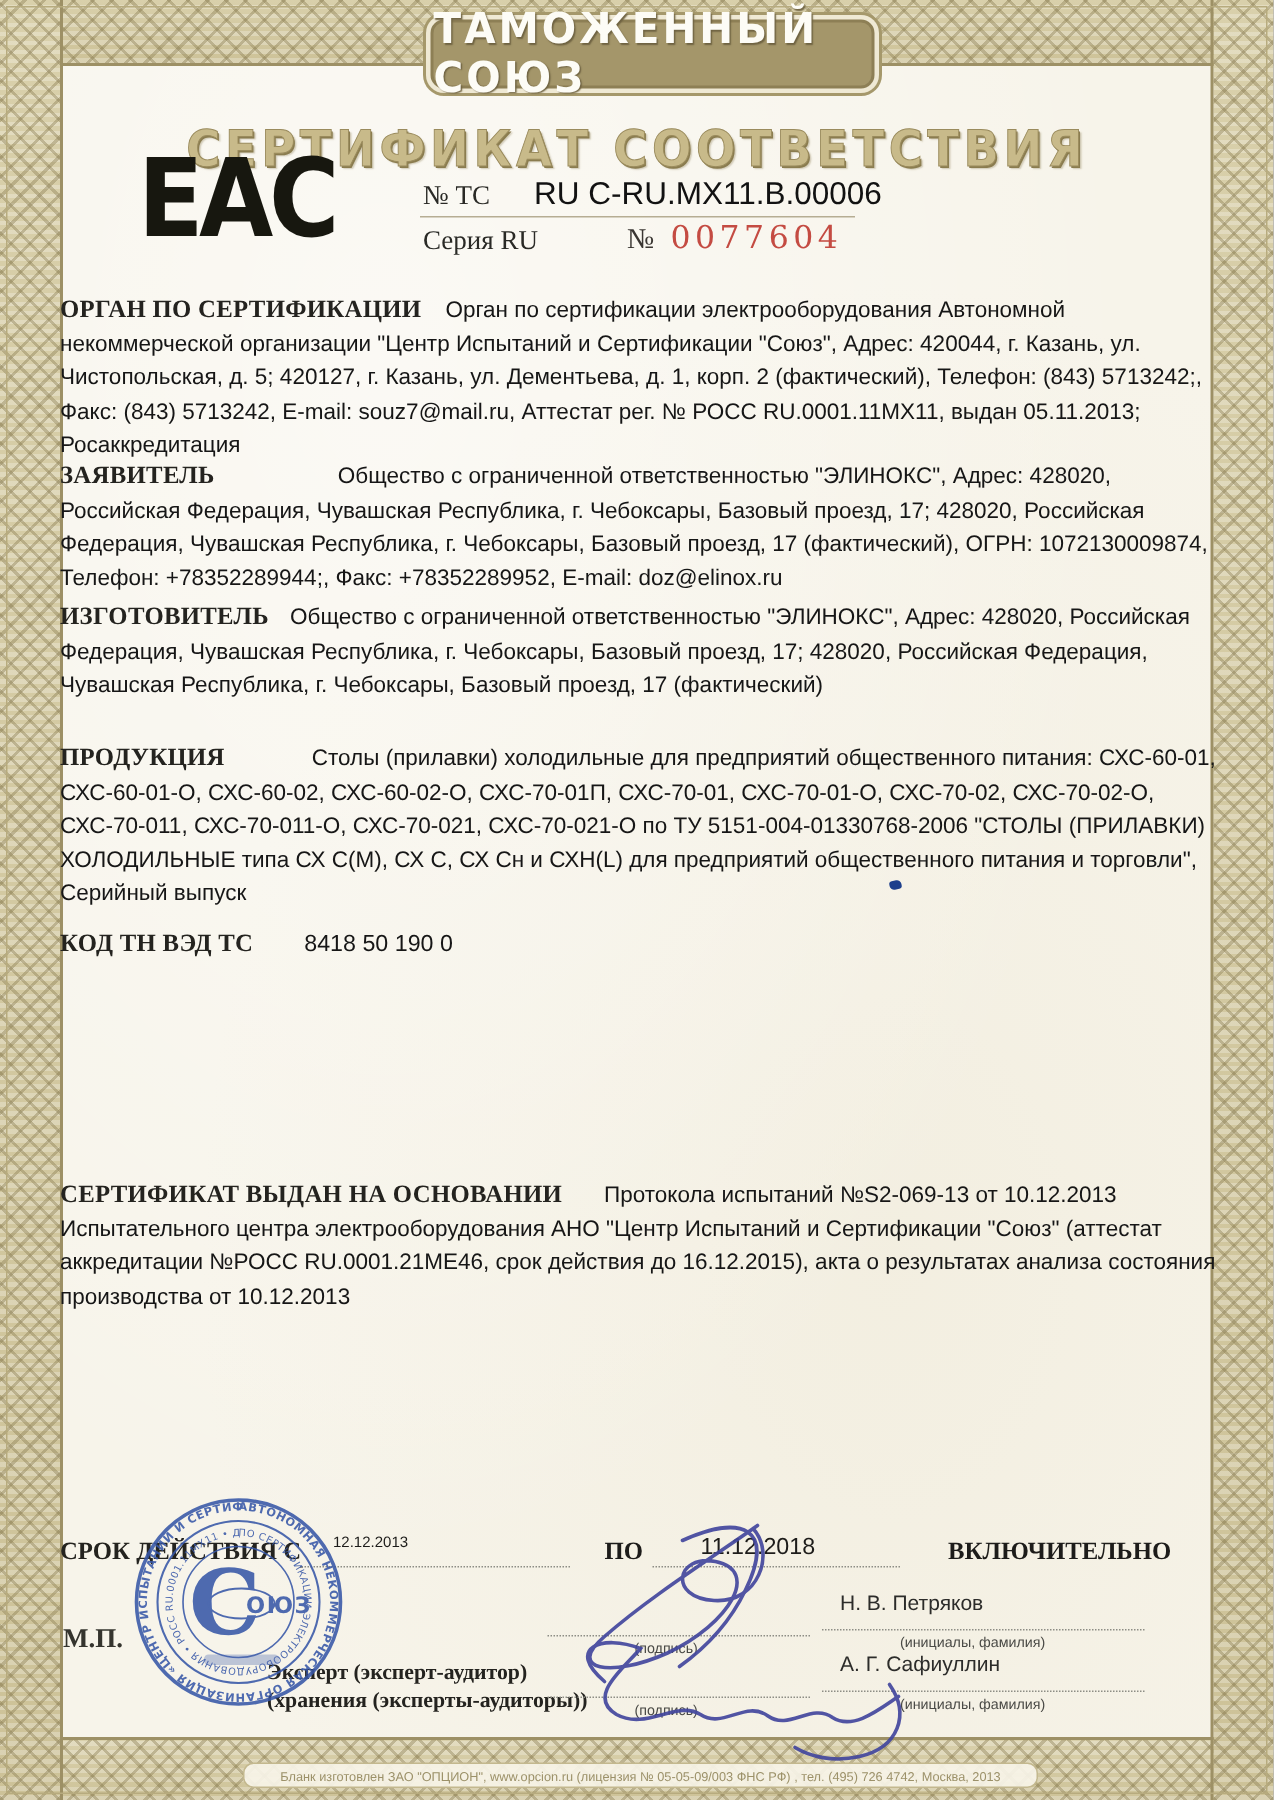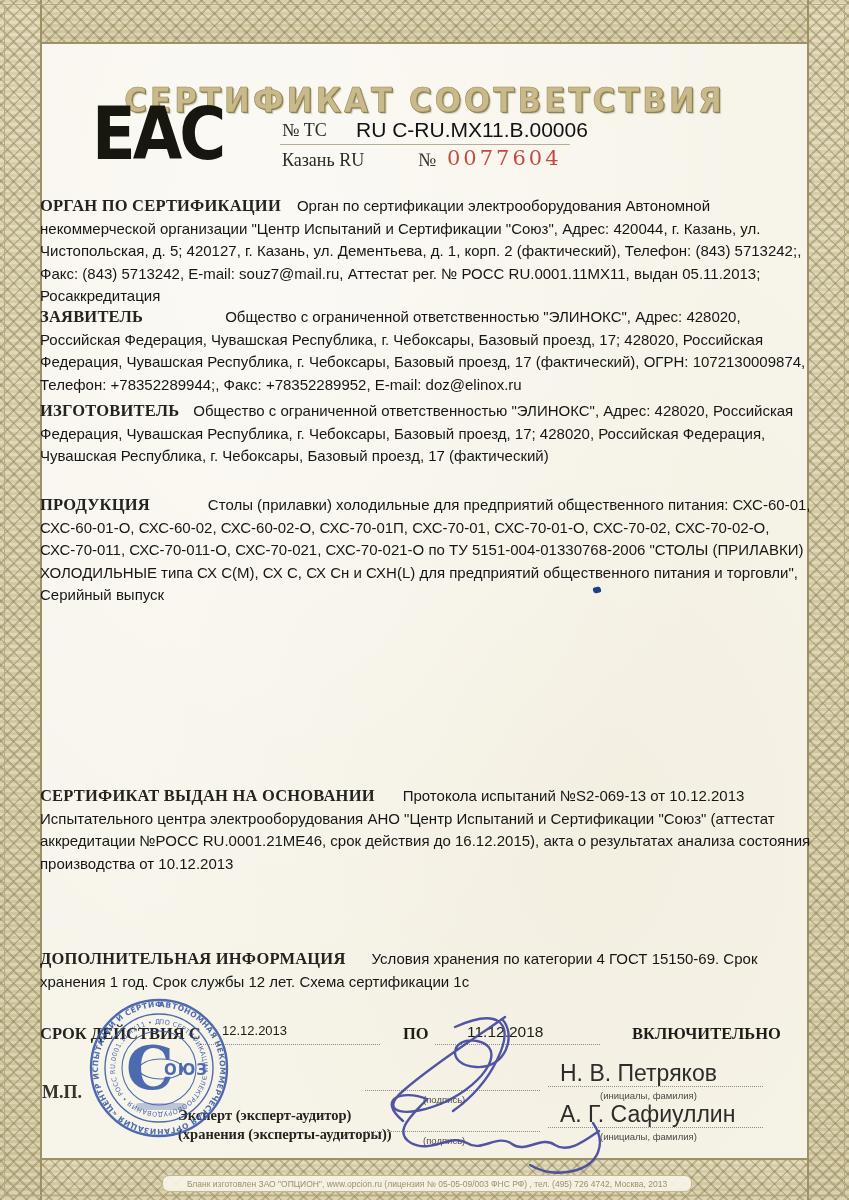--- a/index.html
+++ b/index.html
@@ -66,32 +66,32 @@
   }
 
   
   .sec{position:absolute;left:40px;width:772px;font-size:15px;line-height:22.5px;color:#161616;}
   .sec b{font-family:"Liberation Serif", serif;font-size:16.5px;color:#24231f;letter-spacing:.2px;}
   .kod-val{font-size:15.5px;}
 
   
   .validity{position:absolute;left:40px;top:1022px;width:772px;height:30px;font-size:15px;}
   .v-label{position:absolute;left:0;top:2px;font-family:"Liberation Serif", serif;font-weight:bold;font-size:16.5px;color:#24231f;}
-  .v-from{position:absolute;left:182px;top:1px;font-size:13px;}
+  .v-from{position:absolute;left:182px;top:1px;font-size:10px;}
   .v-line1{position:absolute;left:160px;top:22px;width:180px;border-bottom:1px dotted #8d8d85;}
   .v-po{position:absolute;left:363px;top:2px;font-family:"Liberation Serif", serif;font-weight:bold;font-size:16.5px;}
   .v-to{position:absolute;left:427px;top:1px;font-size:15.5px;}
   .v-line2{position:absolute;left:395px;top:22px;width:165px;border-bottom:1px dotted #8d8d85;}
   .v-incl{position:absolute;left:592px;top:2px;font-family:"Liberation Serif", serif;font-weight:bold;font-size:16.5px;}
 
   
   .sig-label{position:absolute;font-family:"Liberation Serif", serif;font-weight:bold;font-size:14.5px;line-height:19px;color:#24231f;width:230px;}
   .sig-line{position:absolute;border-bottom:1px dotted #8d8d85;}
   .sig-sub{position:absolute;font-size:9.5px;color:#4a4a46;}
-  .sig-name{position:absolute;font-size:23px;color:#2c2c2a;white-space:nowrap;}
+  .sig-name{position:absolute;font-size:14px;color:#2c2c2a;white-space:nowrap;}
   .mp{position:absolute;left:42px;top:1082px;font-family:"Liberation Serif", serif;font-weight:bold;font-size:18px;color:#35342e;}
 
   
   .stamp-svg{position:absolute;left:84px;top:993px;opacity:.88;}
   .sig-ink{position:absolute;left:355px;top:1005px;pointer-events:none;}
   .ink-speck{position:absolute;left:593px;top:587px;width:8px;height:6px;background:#1d3f8c;border-radius:2px 3px 2px 3px;transform:rotate(-12deg);}
 
   
   .footer-strip{
     position:absolute;left:162px;bottom:8px;width:528px;height:15px;
@@ -104,57 +104,60 @@
 <body>
 
 <div class="page">
 
   <div class="frame-band frame-top"></div>
   <div class="frame-band frame-bottom"></div>
   <div class="frame-band frame-left"></div>
   <div class="frame-band frame-right"></div>
   <div class="frame-edge"></div>
 
+  <div class="badge">
+    <span>ТАМОЖЕННЫЙ СОЮЗ</span>
+  </div>
   <div class="doc-title">СЕРТИФИКАТ СООТВЕТСТВИЯ</div>
   <div class="eac">ЕАС</div>
 
   <div class="no-tc-row">
     <span class="no-tc-label">№ ТС</span>
     <span class="no-tc-value">RU C-RU.MX11.B.00006</span>
   </div>
   <div class="no-tc-line"></div>
-  <div class="seria-row">Казань  RU</div>
+  <div class="seria-row">Серия  RU</div>
   <div class="seria-no">№</div>
   <div class="seria-value">0077604</div>
 
   <p class="sec" style="top:180px">
     <b style="margin-right:16px">ОРГАН ПО СЕРТИФИКАЦИИ</b><span>Орган по сертификации электрооборудования Автономной некоммерческой организации "Центр Испытаний и Сертификации "Союз",  Адрес: 420044, г. Казань, ул. Чистопольская, д. 5; 420127, г. Казань, ул. Дементьева, д. 1, корп. 2 (фактический),  Телефон: (843) 5713242;,  Факс: (843) 5713242,  E-mail: souz7@mail.ru,  Аттестат рег. № РОСС RU.0001.11МХ11,  выдан 05.11.2013; Росаккредитация</span>
   </p>
 
   <p class="sec" style="top:291px">
     <b style="margin-right:82px">ЗАЯВИТЕЛЬ</b><span>Общество с ограниченной ответственностью "ЭЛИНОКС",  Адрес: 428020, Российская Федерация, Чувашская Республика, г. Чебоксары, Базовый проезд, 17; 428020, Российская Федерация, Чувашская Республика, г. Чебоксары, Базовый проезд, 17 (фактический),  ОГРН: 1072130009874,  Телефон: +78352289944;,  Факс: +78352289952,  E-mail: doz@elinox.ru</span>
   </p>
 
   <p class="sec" style="top:385px">
     <b style="margin-right:14px">ИЗГОТОВИТЕЛЬ</b><span>Общество с ограниченной ответственностью "ЭЛИНОКС",  Адрес: 428020, Российская Федерация, Чувашская Республика, г. Чебоксары, Базовый проезд, 17; 428020, Российская Федерация, Чувашская Республика, г. Чебоксары, Базовый проезд, 17 (фактический)</span>
   </p>
 
   <p class="sec" style="top:479px">
     <b style="margin-right:58px">ПРОДУКЦИЯ</b><span>Столы (прилавки) холодильные для предприятий общественного питания: СХС-60-01, СХС-60-01-О, СХС-60-02, СХС-60-02-О, СХС-70-01П, СХС-70-01, СХС-70-01-О, СХС-70-02, СХС-70-02-О, СХС-70-011, СХС-70-011-О, СХС-70-021, СХС-70-021-О по ТУ 5151-004-01330768-2006 "СТОЛЫ (ПРИЛАВКИ) ХОЛОДИЛЬНЫЕ типа СХ С(М), СХ С, СХ Сн и СХН(L) для предприятий общественного питания и торговли", Серийный выпуск</span>
   </p>
 
+  <p class="sec" style="top:603px">
+    <b style="margin-right:34px">КОД ТН ВЭД ТС</b><span class="kod-val">8418 50 190 0</span>
+  </p>
 
 
   <p class="sec" style="top:770px">
     <b style="margin-right:28px">СЕРТИФИКАТ ВЫДАН НА ОСНОВАНИИ</b><span>Протокола испытаний №S2-069-13 от 10.12.2013 Испытательного центра электрооборудования АНО "Центр Испытаний и Сертификации "Союз" (аттестат аккредитации №РОСС RU.0001.21МЕ46, срок действия до 16.12.2015), акта о результатах анализа состояния производства от 10.12.2013</span>
   </p>
 
-  <p class="sec" style="top:933px">
-    <b style="margin-right:26px">ДОПОЛНИТЕЛЬНАЯ ИНФОРМАЦИЯ</b><span>Условия хранения по категории 4 ГОСТ 15150-69. Срок хранения 1 год. Срок службы 12 лет. Схема сертификации 1с</span>
-  </p>
 
   <div class="validity">
     <span class="v-label">СРОК ДЕЙСТВИЯ С</span>
     <span class="v-from">12.12.2013</span>
     <span class="v-line1"></span>
     <span class="v-po">ПО</span>
     <span class="v-to">11.12.2018</span>
     <span class="v-line2"></span>
     <span class="v-incl">ВКЛЮЧИТЕЛЬНО</span>
   </div>

